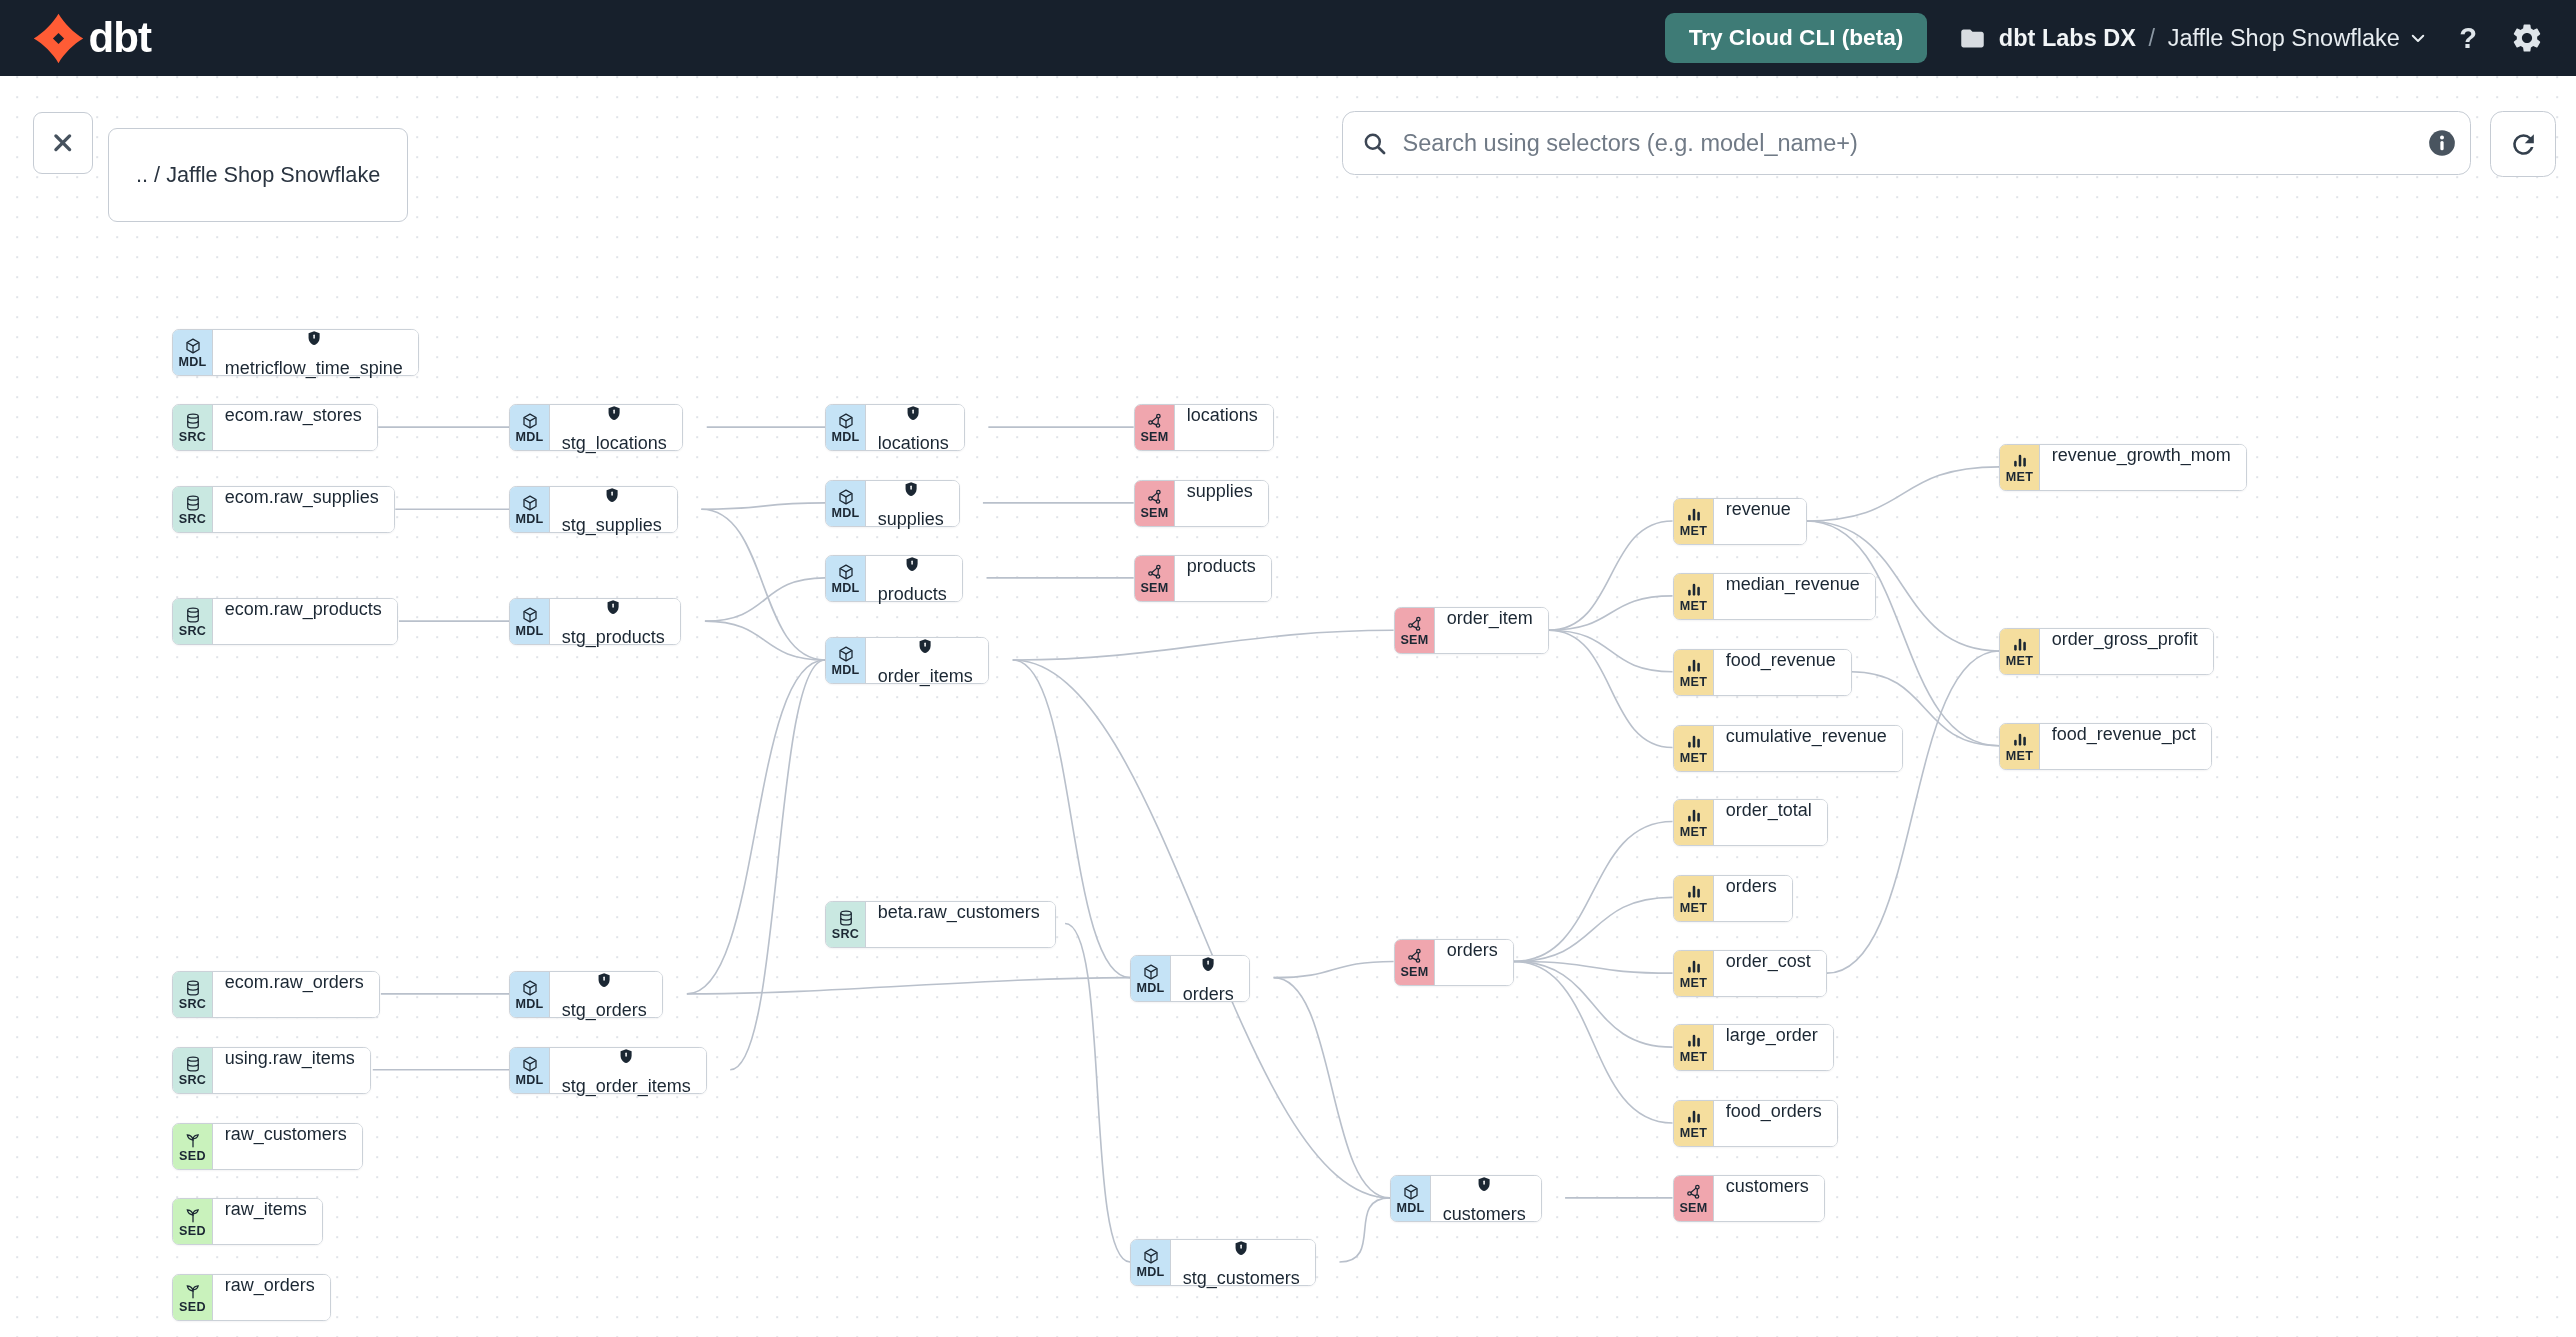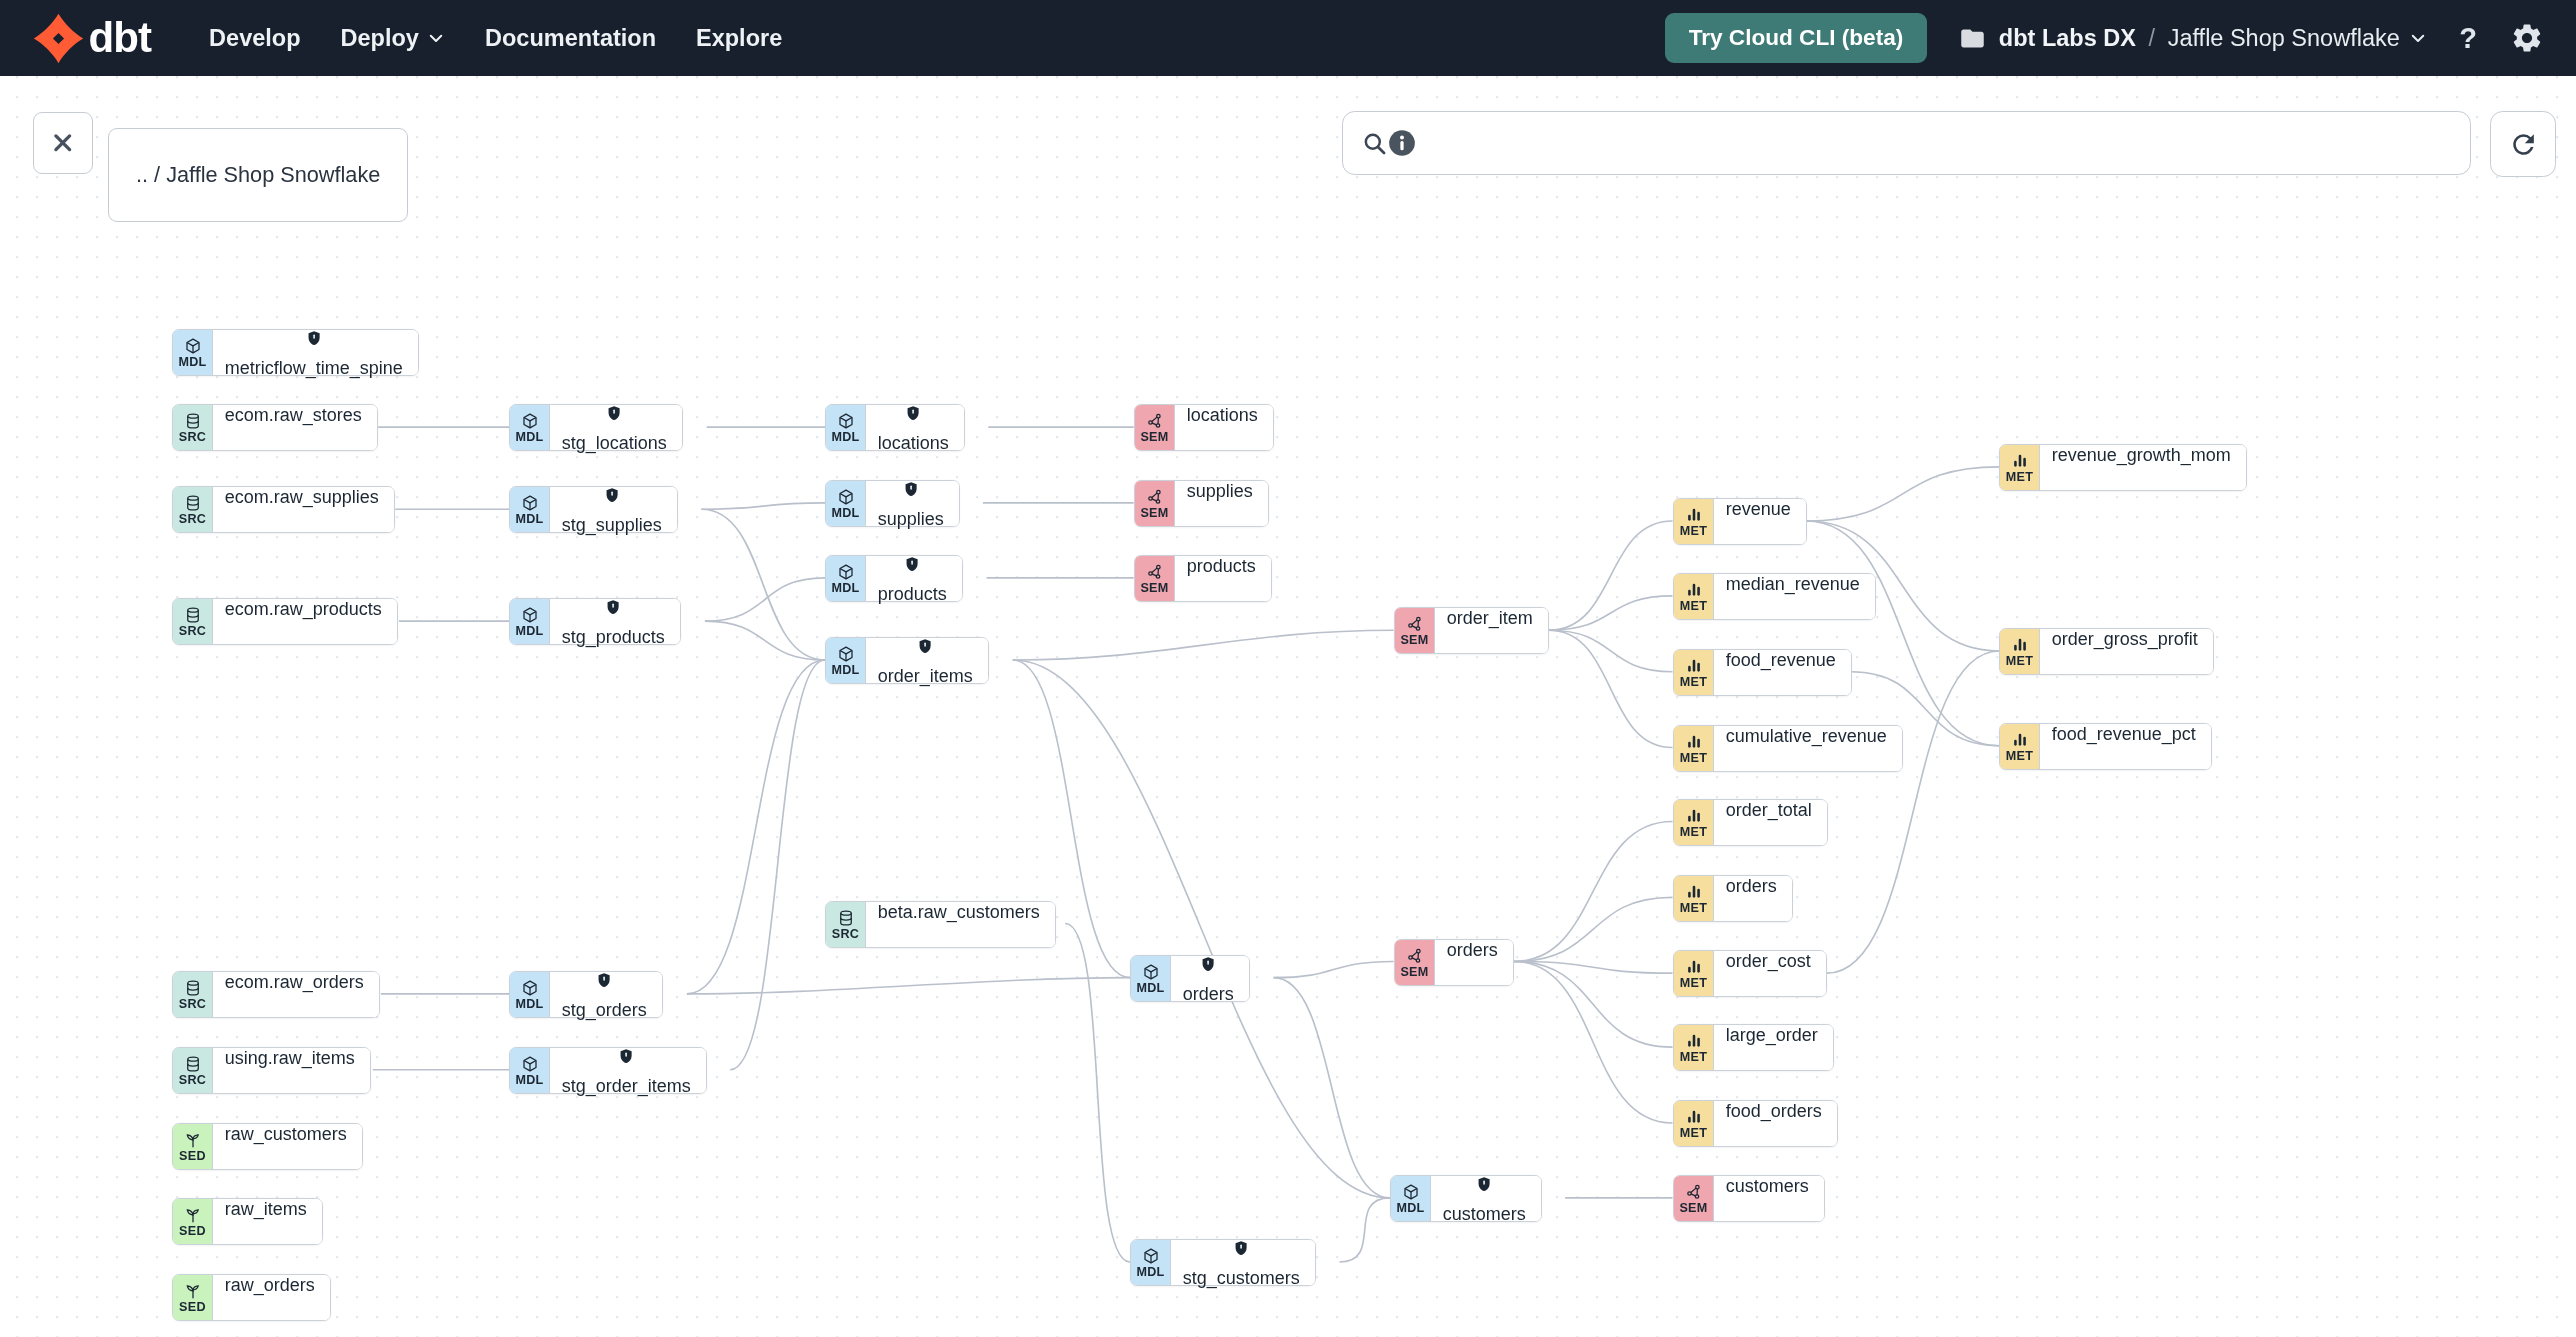--- a/index.html
+++ b/index.html
@@ -790,37 +790,20 @@
 </div>
 
 <div id="navbar">
   <div id="logo">
     <svg id="logo-mark" viewBox="0 0 64 64">
       <path d="M32 1 C39 13 51 25 63 32 C51 39 39 51 32 63 C25 51 13 39 1 32 C13 25 25 13 32 1 Z" fill="#ff5c35"></path>
       <path d="M32 25 L39 32 L32 39 L25 32 Z" fill="#17202c"></path>
     </svg>
     <span id="logo-text">dbt</span>
   </div>
-  <div id="menu">
-    <span class="menu-item">
-        <span>Develop</span>
-      </span>
-    <span class="menu-item">
-        <span>Deploy</span>
-      <svg class="chev" viewBox="0 0 24 24">
-          <path d="M5 9 L12 16 L19 9" fill="none" stroke="#eef2f5" stroke-width="2.6" stroke-linecap="round" stroke-linejoin="round"></path>
-        </svg>
-    </span>
-    <span class="menu-item">
-        <span>Documentation</span>
-      </span>
-    <span class="menu-item">
-        <span>Explore</span>
-      </span>
-  </div>
   <div id="nav-right">
     <button id="cta">Try Cloud CLI (beta)</button>
     <div id="proj-crumb">
       <svg class="folder" viewBox="0 0 24 24">
           <path d="M10 4 H4 C2.9 4 2 4.9 2 6 V18 C2 19.1 2.9 20 4 20 H20 C21.1 20 22 19.1 22 18 V8 C22 6.9 21.1 6 20 6 H12 L10 4 Z" fill="#d8dce1"></path>
         </svg>
       <span class="acct">dbt Labs DX</span>
       <span class="sep">/</span>
       <span class="proj">
         <span>Jaffle Shop Snowflake</span>
@@ -842,20 +825,21 @@
     </svg>
 </div>
 <div id="crumb-chip">
   <span>.. / Jaffle Shop Snowflake</span>
 </div>
 <div id="search-wrap">
   <svg class="mag" viewBox="0 0 24 24">
     <circle cx="10.5" cy="10.5" r="6.2" fill="none" stroke="#3c4654" stroke-width="2.2"></circle>
     <path d="M15.3 15.3 L20.5 20.5" stroke="#3c4654" stroke-width="2.4" stroke-linecap="round"></path>
   </svg>
+  <input id="search-input" value="" placeholder="Search using selectors (e.g. model_name+)" style="">
   <svg id="info-icon" viewBox="0 0 24 24">
     <circle cx="12" cy="12" r="11" fill="#49545f"></circle>
     <circle cx="12" cy="7.2" r="1.7" fill="#fff"></circle>
     <rect x="10.6" y="10.2" width="2.8" height="8" rx="1.3" fill="#fff"></rect>
   </svg>
 </div>
 <div id="refresh-btn" class="tb-btn">
   <svg viewBox="0 0 24 24">
     <path fill="#333f4c" d="M17.65 6.35A7.95 7.95 0 0 0 12 4a8 8 0 1 0 7.73 10h-2.08A6 6 0 1 1 12 6c1.66 0 3.14.69 4.22 1.78L13 11h7V4l-2.35 2.35z"></path>
   </svg>

